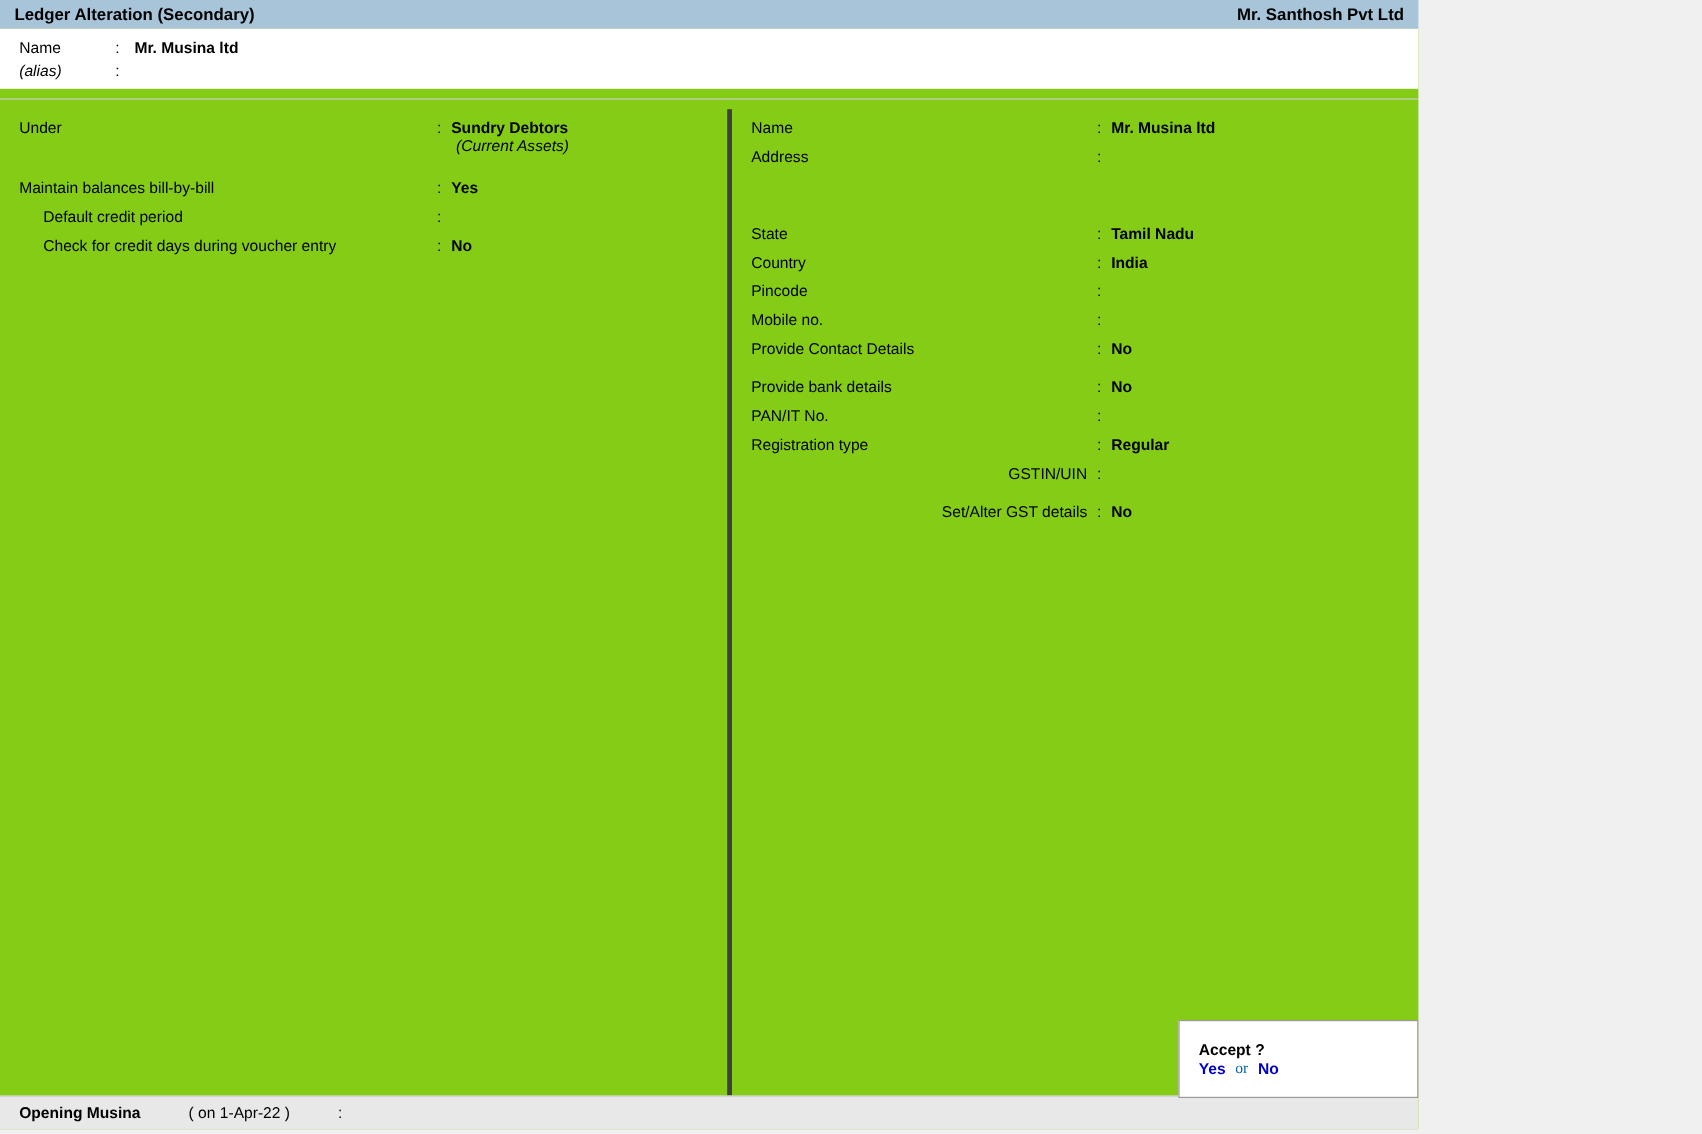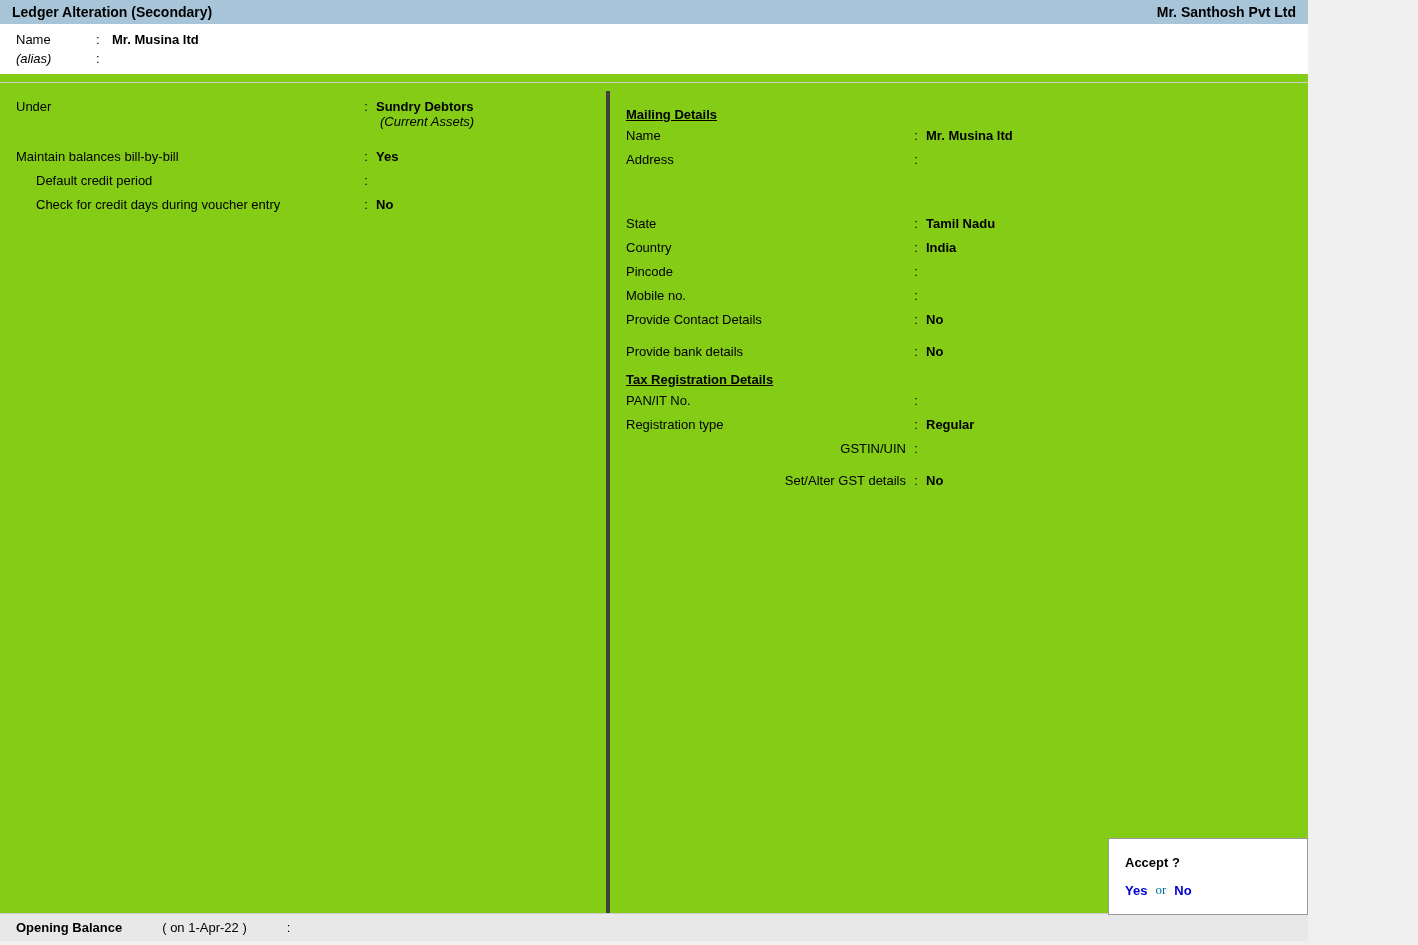--- a/index.html
+++ b/index.html
@@ -153,21 +153,20 @@
       bottom: 30px;
       right: 0;
       width: 200px;
       background: #fff;
       border: 1px solid #999;
       padding: 16px;
     }
 
     .accept-title {
       font-weight: bold;
-      margin-bottom: 12px;
     }
 
     .accept-buttons {
       display: flex;
       gap: 8px;
       align-items: center;
     }
 
     .accept-yes {
       color: #0000cc;
@@ -182,21 +181,21 @@
     }
 
     .accept-no {
       color: #0000cc;
       font-weight: bold;
       cursor: pointer;
     }
 
     .page-wrapper {
       position: relative;
-      width: 1308px;
+      width: 1182px;
       height: 945px;
     }
   </style>
 </head>
 <body>
 
 <div class="page-wrapper">
 
   <div class="header-bar">
     <span>Ledger Alteration (Secondary)</span>
@@ -248,21 +247,20 @@
 
         <div class="field-row">
           <span class="sub-label">Check for credit days during voucher entry</span>
           <span class="field-colon">:</span>
           <span class="field-value">No</span>
         </div>
       </div>
 
       <div class="right-panel">
 
-        <div class="section-header">Mailing Details</div>
 
         <div class="field-row">
           <span class="right-field-label">Name</span>
           <span class="field-colon">:</span>
           <span class="field-value">Mr. Musina ltd</span>
         </div>
 
         <div class="field-row">
           <span class="right-field-label">Address</span>
           <span class="field-colon">:</span>
@@ -303,21 +301,20 @@
 
         <div style="height:8px;"></div>
 
 
         <div class="field-row">
           <span class="right-field-label">Provide bank details</span>
           <span class="field-colon">:</span>
           <span class="field-value">No</span>
         </div>
 
-        <div class="section-header">Tax Registration Details</div>
 
         <div class="field-row">
           <span class="right-field-label">PAN/IT No.</span>
           <span class="field-colon">:</span>
           <span class="field-value-normal"></span>
         </div>
 
         <div class="field-row">
           <span class="right-field-label">Registration type</span>
           <span class="field-colon">:</span>
@@ -335,21 +332,21 @@
         <div class="field-row">
           <span class="right-field-sub-label">Set/Alter GST details</span>
           <span class="field-colon">:</span>
           <span class="field-value">No</span>
         </div>
 
       </div>
     </div>
 
     <div class="bottom-bar">
-      <span class="opening-balance-label">Opening Balance</span>
+      <span class="opening-balance-label">Opening Musina</span>
       <span>( on 1-Apr-22 )</span>
       <span>:</span>
     </div>
   </div>
 
   <div class="accept-dialog">
     <div class="accept-title">Accept ?</div>
     <div class="accept-buttons">
       <span class="accept-yes">Yes</span>
       <span class="accept-or">or</span>

